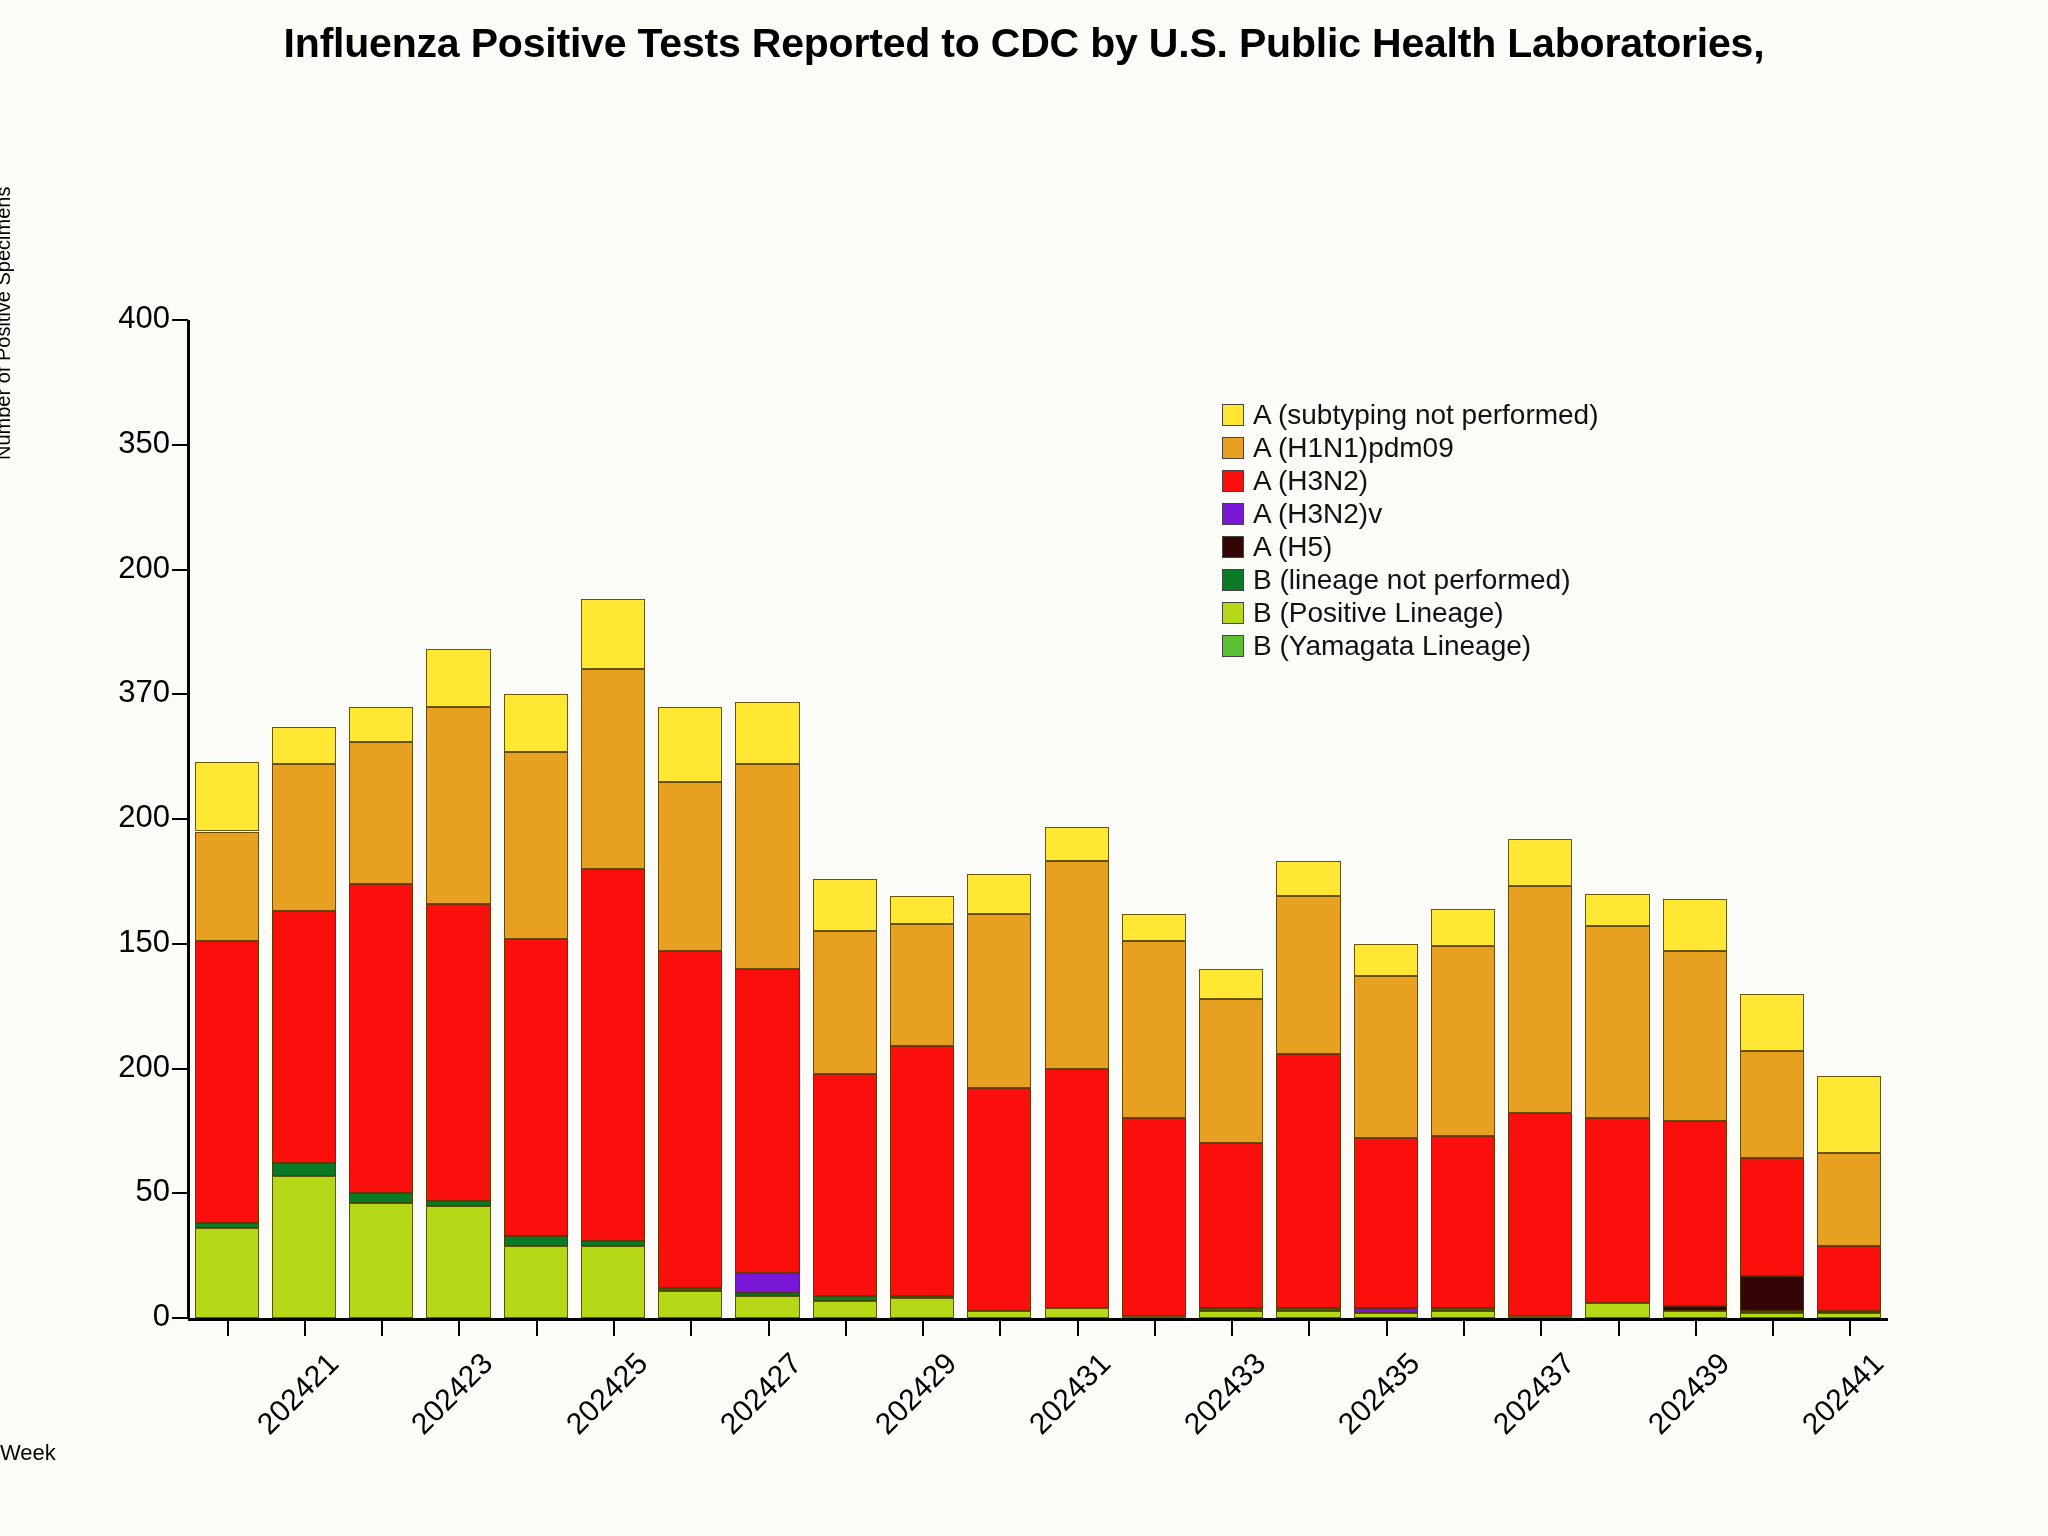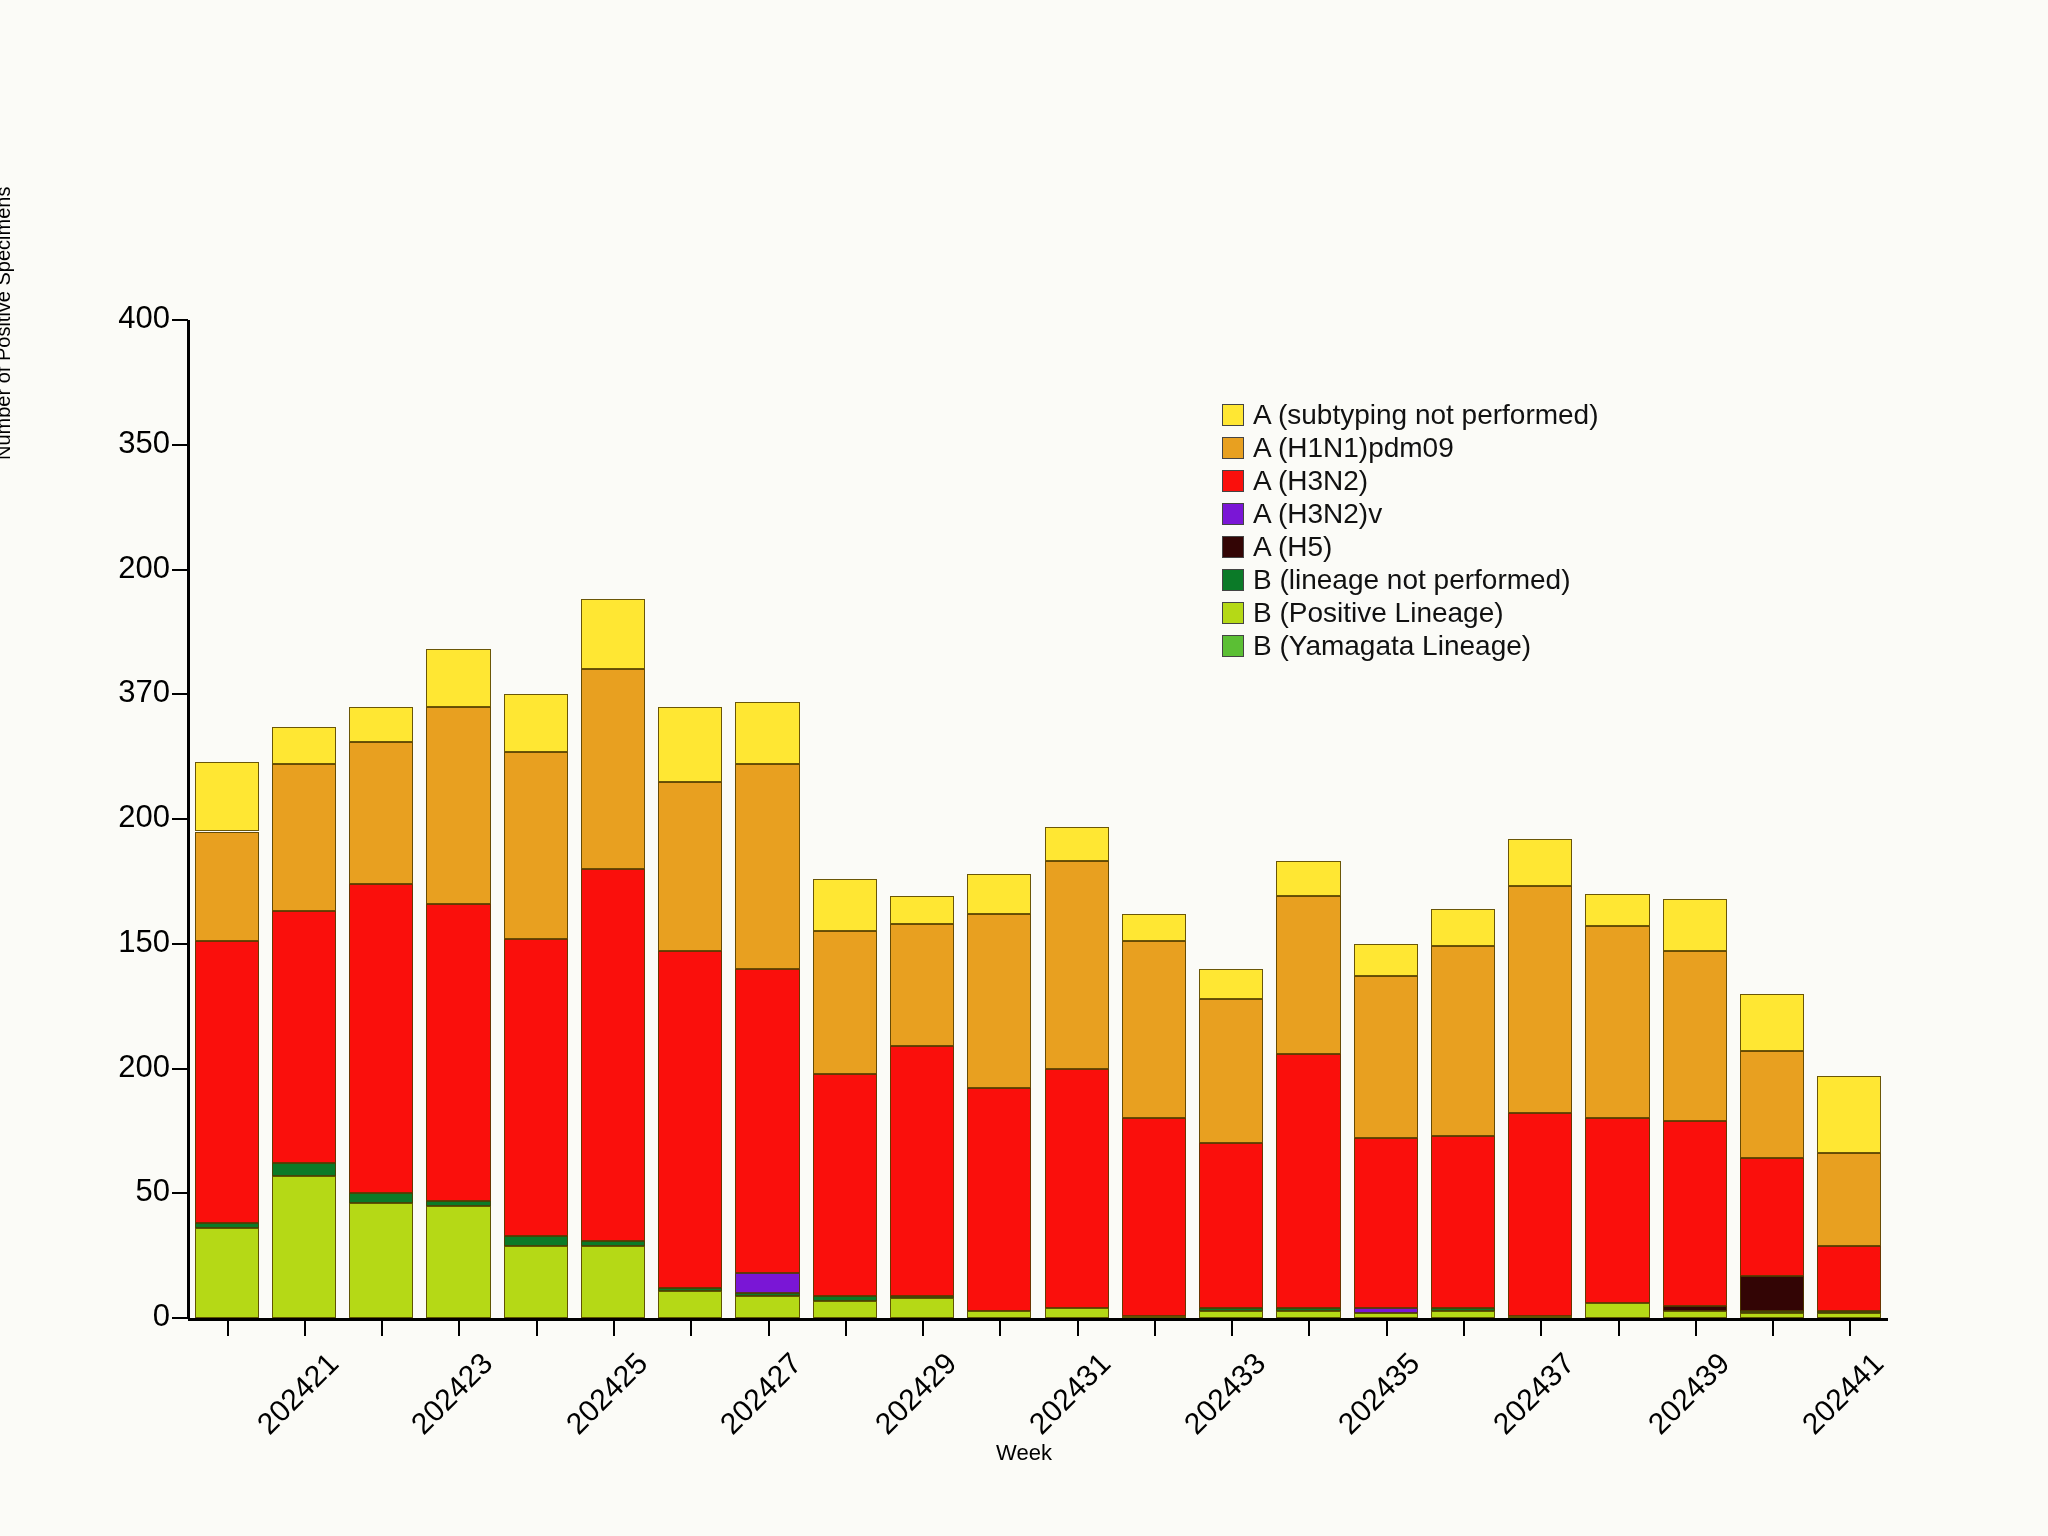--- a/index.html
+++ b/index.html
@@ -31,37 +31,38 @@
     position:absolute;left:-8px;top:460px;
     transform:rotate(-90deg);transform-origin:left top;
     font-size:20px;color:#000;white-space:nowrap;
   }
   .xtick{position:absolute;top:999px;width:2px;height:17px;background:#000;}
   .xlab{
     position:absolute;font-size:30px;color:#000;white-space:nowrap;
     transform:rotate(-45deg);transform-origin:right top;text-align:right;
   }
   #x-axis-title{
-    position:absolute;left:0;top:1440px;width:2048px;text-align:center;
+    position:absolute;left:0;top:1440px;width:2048px;text-align:left;
     font-size:22px;color:#000;
   }
   .bar{position:absolute;bottom:0;}
   .seg{position:absolute;left:0;width:100%;box-sizing:border-box;
        border:1px solid rgba(80,60,0,0.85);}
   #legend{position:absolute;left:1222px;top:398px;}
   .legend-row{display:flex;align-items:center;height:33px;}
   .legend-swatch{
     width:20px;height:20px;border:1px solid #444;margin-right:9px;flex:0 0 auto;
   }
   .legend-text{font-size:28px;color:#111;white-space:nowrap;}
 </style>
 </head>
 <body>
 
 <div id="chart-title">
+  <div>Influenza Positive Tests Reported to CDC by U.S. Public Health Laboratories,</div>
 </div>
 
 <div id="ylab-wrap">
     <div class="ylab" style="top: 978px;">0</div>
     <div class="ylab" style="top: 853.25px;">50</div>
     <div class="ylab" style="top: 728.5px;">200</div>
     <div class="ylab" style="top: 603.75px;">150</div>
     <div class="ylab" style="top: 479px;">200</div>
     <div class="ylab" style="top: 354.25px;">370</div>
     <div class="ylab" style="top: 229.5px;">200</div>

